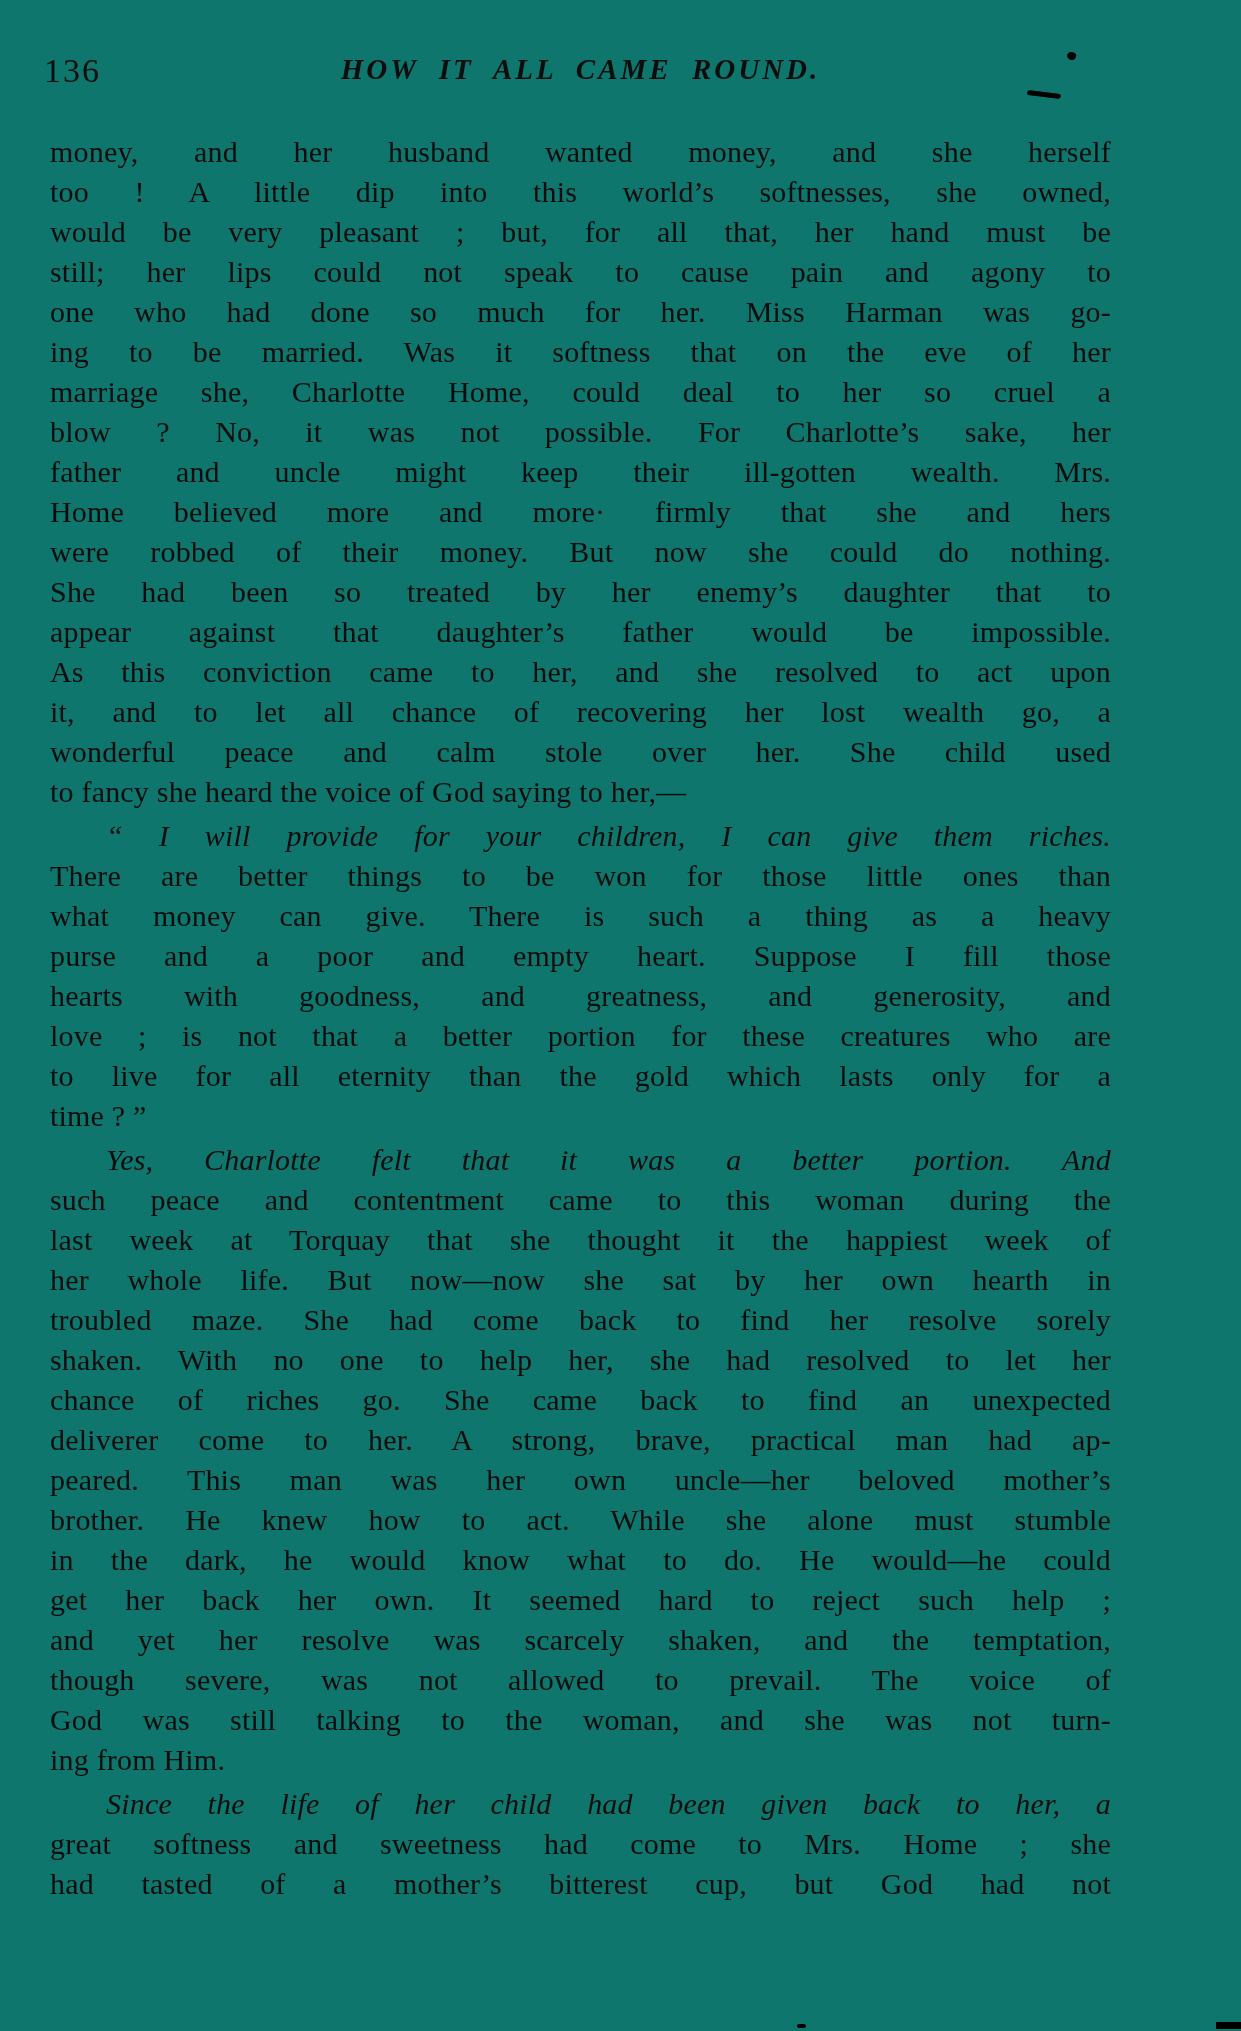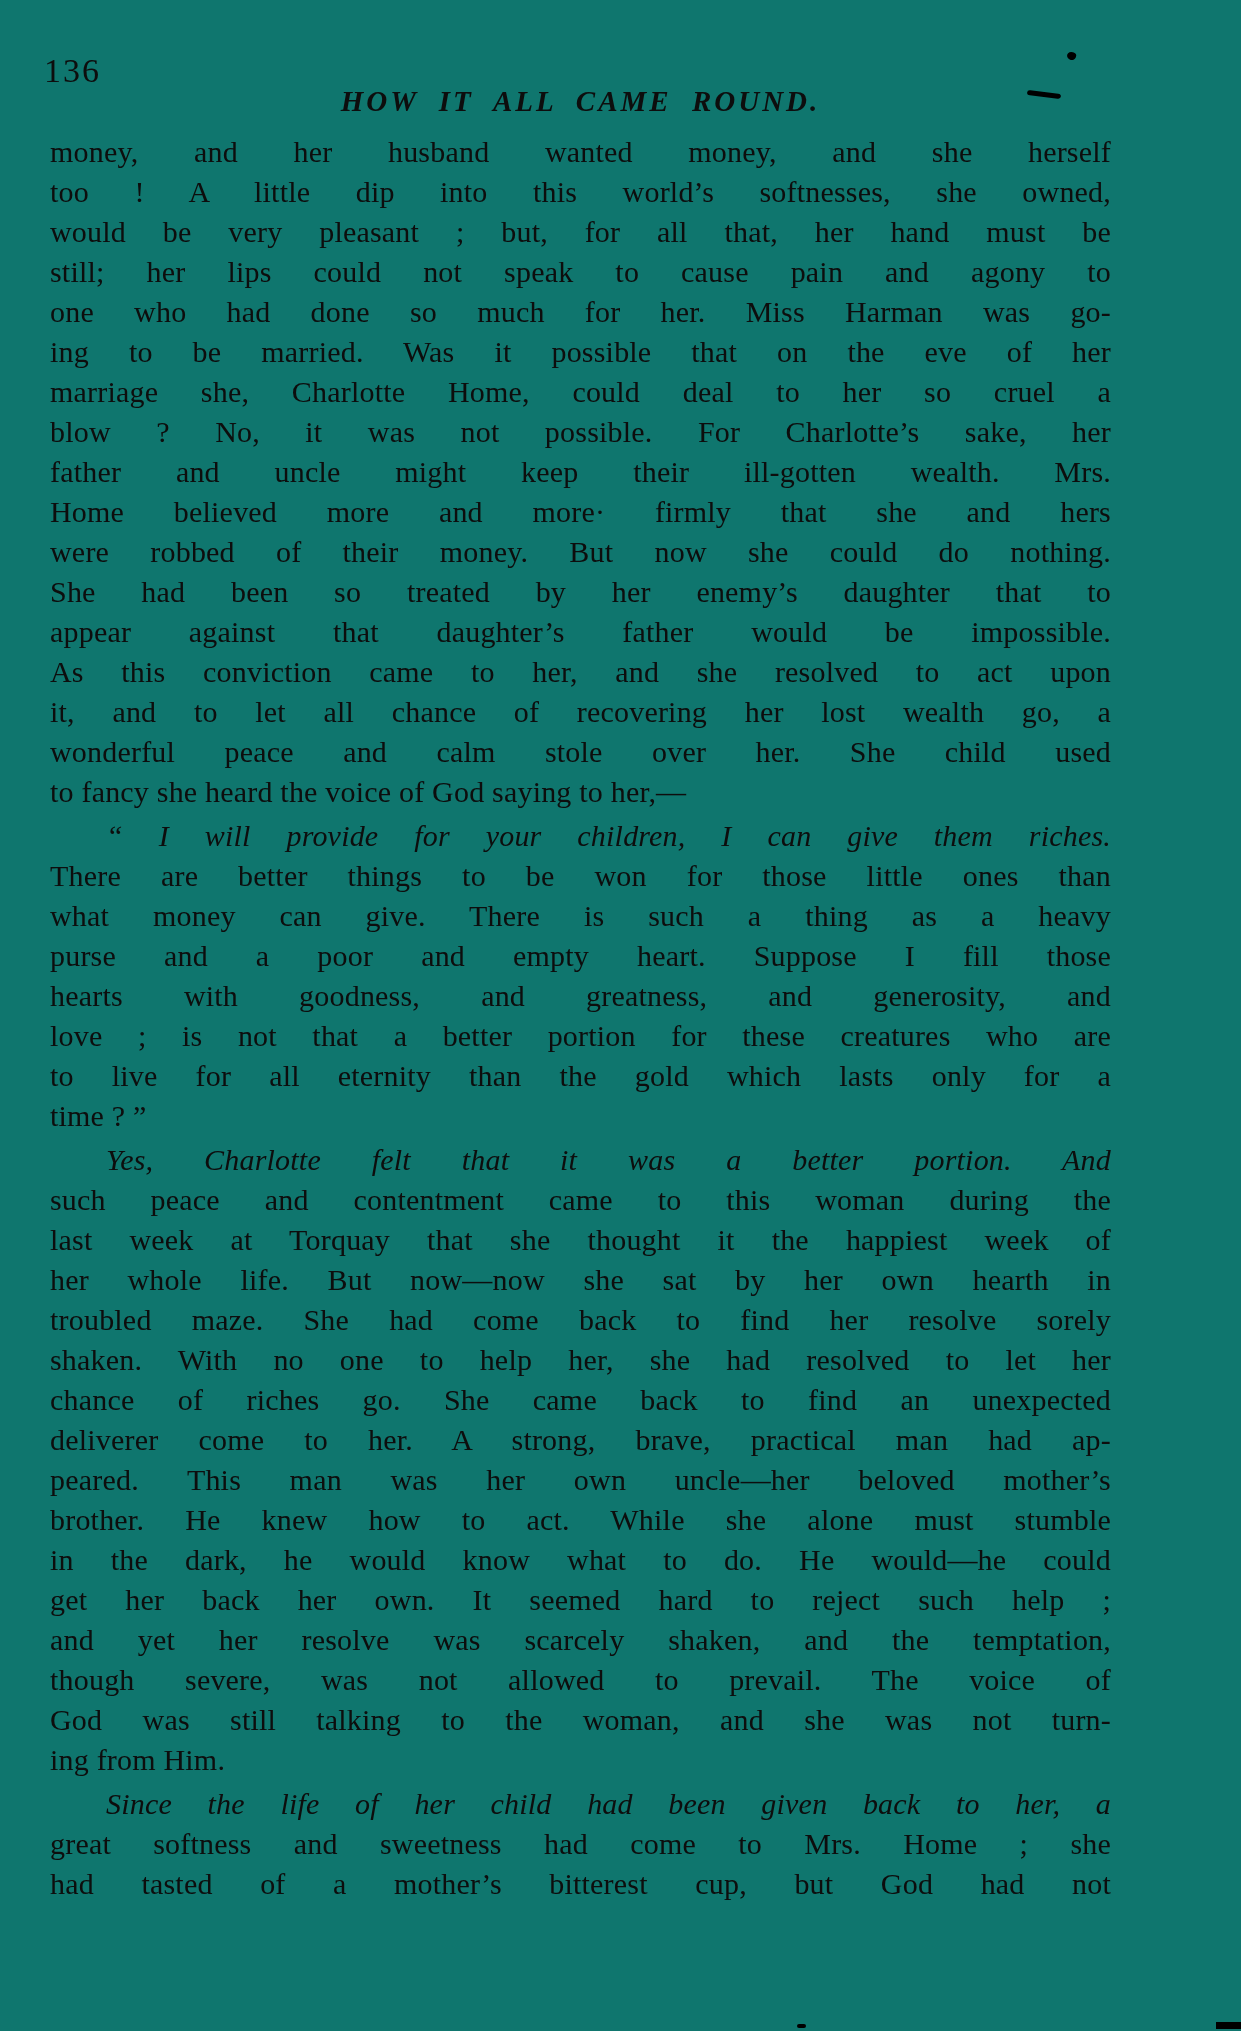--- a/index.html
+++ b/index.html
@@ -14,21 +14,21 @@
   }
   
   .folio{
     position:absolute;left:44px;top:52px;
     font-size:34px;letter-spacing:2px;
   }
   .running-title{
     position:absolute;left:46px;top:53px;width:1069px;
     text-align:center;
     font-style:italic;font-weight:bold;
-    font-size:29px;letter-spacing:3px;word-spacing:10px;margin-top:32px;
+    font-size:29px;letter-spacing:3px;word-spacing:10px;
   }
   
   .text-block{
     position:absolute;left:46px;top:128px;width:1069px;
     font-size:30px;line-height:40px;
     letter-spacing:0.2px;
   }
   .para{margin:4px;padding:0;}
   .line{
     text-align:justify;
@@ -70,21 +70,21 @@
   <span class="ink ink-dot"></span>
   <span class="ink ink-stroke"></span>
 
   <div class="text-block">
       <div class="para">
         <div class="line">money, and her husband wanted money, and she herself</div>
         <div class="line">too !  A little dip into this world’s softnesses, she owned,</div>
         <div class="line">would be very pleasant ; but, for all that, her hand must be</div>
         <div class="line">still; her lips could not speak to cause pain and agony to</div>
         <div class="line">one who had done so much for her.  Miss Harman was go-</div>
-        <div class="line">ing to be married.  Was it possible that on the eve of her</div>
+        <div class="line">ing to be married.  Was it softness that on the eve of her</div>
         <div class="line">marriage she, Charlotte Home, could deal to her so cruel a</div>
         <div class="line">blow ?  No, it was not possible.  For Charlotte’s sake, her</div>
         <div class="line">father and uncle might keep their ill-gotten wealth.  Mrs.</div>
         <div class="line">Home believed more and more· firmly that she and hers</div>
         <div class="line">were robbed of their money.  But now she could do nothing.</div>
         <div class="line">She had been so treated by her enemy’s daughter that to</div>
         <div class="line">appear against that daughter’s father would be impossible.</div>
         <div class="line">As this conviction came to her, and she resolved to act upon</div>
         <div class="line">it, and to let all chance of recovering her lost wealth go, a</div>
         <div class="line">wonderful peace and calm stole over her.  She child used</div>

